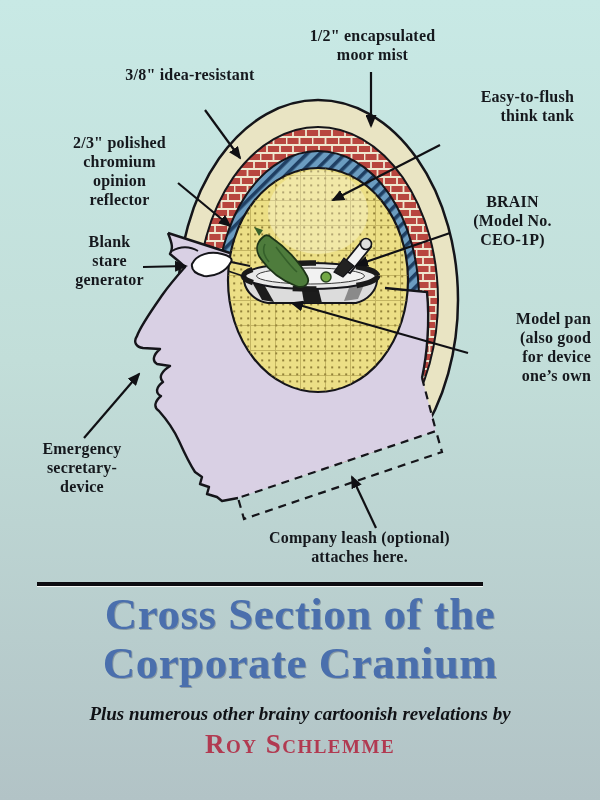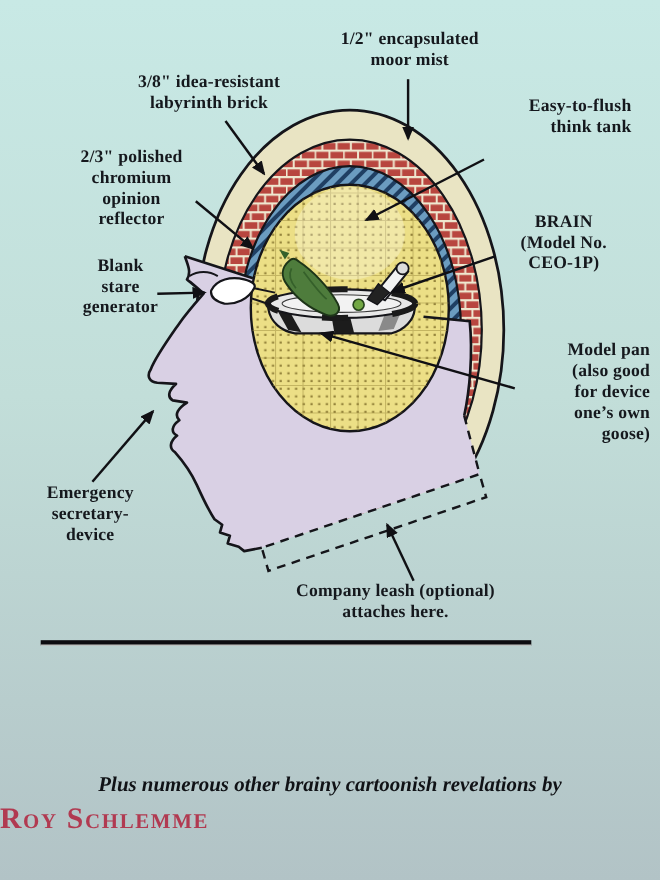--- a/index.html
+++ b/index.html
@@ -27,21 +27,21 @@
     font:bold 45px/49px "Liberation Serif", serif;
     color:#4a6fad;text-shadow:1px 1px 0 rgba(25,35,70,.30);
     letter-spacing:.5px;
   }
   #subtitle{
     position:absolute;left:0;top:703px;width:600px;text-align:center;
     font:bold italic 19px/22px "Liberation Serif", serif;
     color:#101216;
   }
   #author{
-    position:absolute;left:0;top:729px;width:600px;
+    position:absolute;left:0;top:729px;width:600px;text-align:center;
     font:bold 27px/30px "Liberation Serif", serif;
     font-variant:small-caps;color:#b13a51;letter-spacing:1.5px;
   }
 </style>
 </head>
 <body>
 
 <div id="stage">
 
   <svg id="art" width="600" height="585" viewBox="0 0 600 585">
@@ -141,21 +141,20 @@
       <path d="M376,528 L352,477" marker-end="url(#ah)"></path>
     </g>
   </svg>
 
   <div class="lbl ctr" style="left:285px;top:26px;width:175px">
     <div>1/2" encapsulated</div>
     <div>moor mist</div>
   </div>
   <div class="lbl ctr" style="left:100px;top:65px;width:180px">
     <div>3/8" idea-resistant</div>
-    <div>labyrinth brick</div>
   </div>
   <div class="lbl lft" style="left:444px;top:87px;width:130px">
     <div>Easy-to-flush</div>
     <div>think tank</div>
   </div>
   <div class="lbl ctr" style="left:52px;top:133px;width:135px">
     <div>2/3" polished</div>
     <div>chromium</div>
     <div>opinion</div>
     <div>reflector</div>
@@ -168,29 +167,32 @@
   <div class="lbl ctr" style="left:62px;top:232px;width:95px">
     <div>Blank</div>
     <div>stare</div>
     <div>generator</div>
   </div>
   <div class="lbl lft" style="left:471px;top:309px;width:120px">
     <div>Model pan</div>
     <div>(also good</div>
     <div>for device</div>
     <div>one’s own</div>
-    <div>goose)</div>
   </div>
   <div class="lbl ctr" style="left:22px;top:439px;width:120px">
     <div>Emergency</div>
     <div>secretary-</div>
     <div>device</div>
   </div>
   <div class="lbl ctr" style="left:262px;top:528px;width:195px">
     <div>Company leash (optional)</div>
     <div>attaches here.</div>
   </div>
 
   <div id="rule"></div>
+  <div id="title">
+    <div>Cross Section of the</div>
+    <div>Corporate Cranium</div>
+  </div>
   <div id="subtitle">Plus numerous other brainy cartoonish revelations by</div>
   <div id="author">Roy Schlemme</div>
 
 </div>
 
 </body></html>

